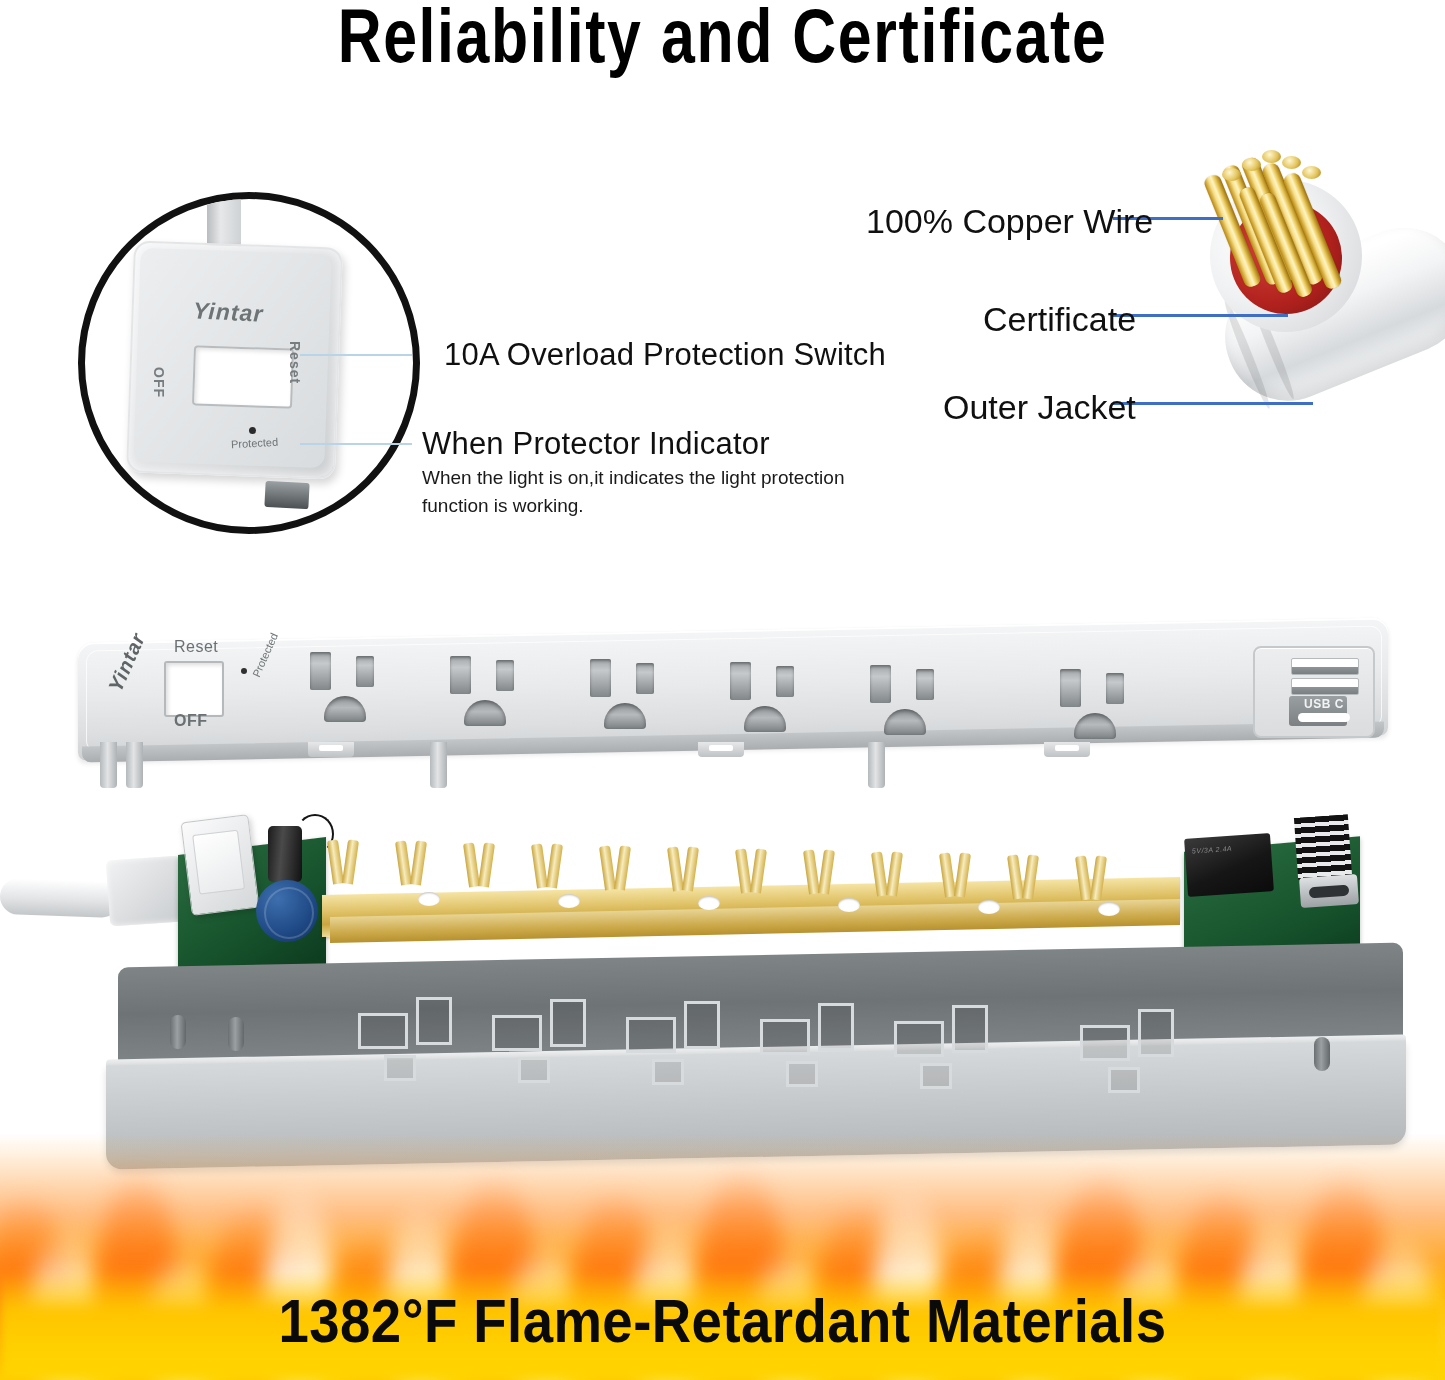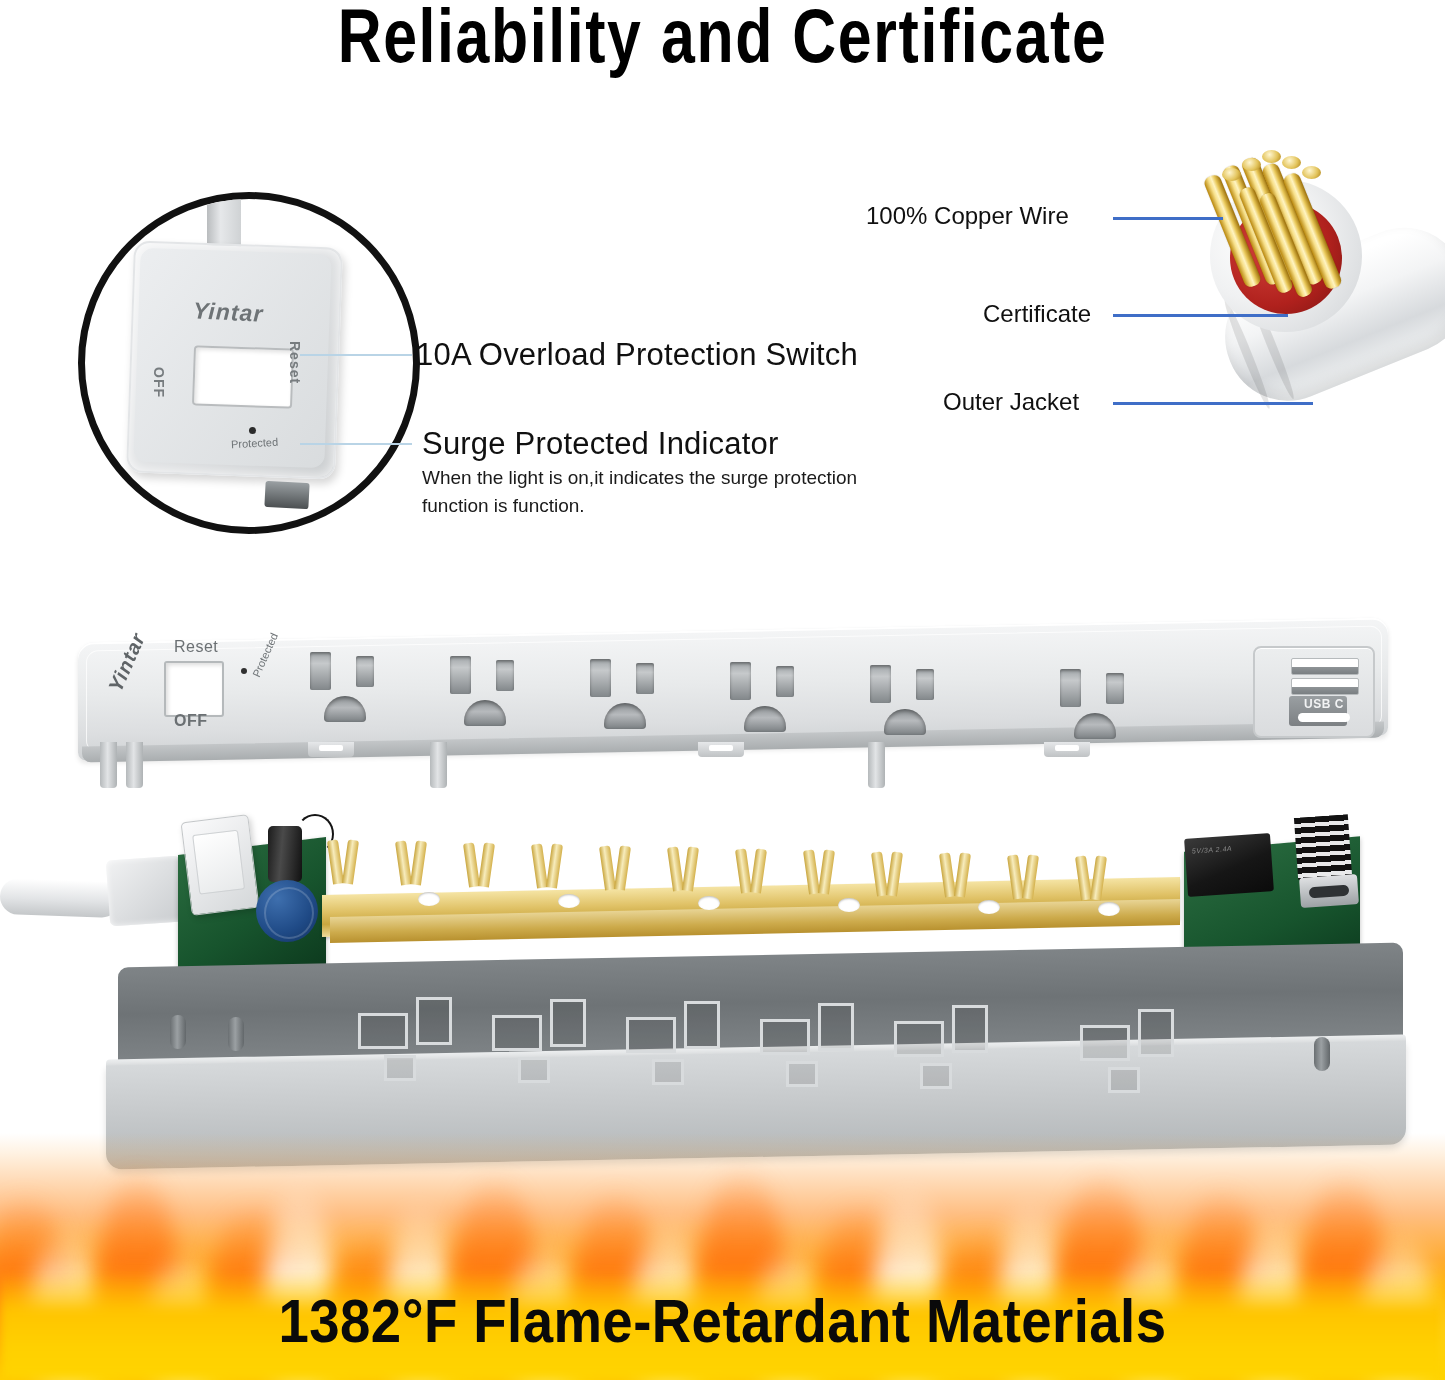--- a/index.html
+++ b/index.html
@@ -99,21 +99,21 @@
     position:absolute;border-radius:7px;
     background:linear-gradient(90deg,#b8860b,#f7e08a 32%,#fff4c2 50%,#e8c758 70%,#9b6f0a);
     box-shadow:0 0 1px rgba(90,60,0,.5);
   }
   .strand-tip{
     position:absolute;border-radius:50%;
     background:radial-gradient(circle at 40% 35%,#fff6cf,#e3c45c 55%,#a87b11);
   }
 
   .leader-r{height:3px;background:#3f6ec7;}
-  .lbl-r{font-size:24px;color:#101010;white-space:nowrap;}
+  .lbl-r{font-size:34px;color:#101010;white-space:nowrap;}
 
   
   #strip{left:78px;top:630px;width:1330px;height:165px;}
   .strip-top{
     left:0;top:0;width:1310px;height:118px;
     background:linear-gradient(180deg,#f4f5f6 0%,#e8eaeb 45%,#dcdee0 78%,#cfd2d4 100%);
     border-radius:16px 16px 8px 8px;
     box-shadow:inset 0 2px 0 #fff, 0 3px 5px rgba(0,0,0,.10);
     transform:skewY(-1.1deg);
   }
@@ -367,25 +367,25 @@
   <div class="abs mag-brand">Yintar</div>
   <div class="abs mag-switch"></div>
   <div class="abs mag-reset">Reset</div>
   <div class="abs mag-off">OFF</div>
   <div class="abs mag-led"></div>
   <div class="abs mag-prot">Protected</div>
   <div class="abs mag-foot"></div>
 </div>
 
 <div class="abs leader-l" style="left:300px;top:354px;width:112px;"></div>
-<div class="abs lbl-big" style="left:416px;top:337px;text-align:center;">10A Overload Protection Switch</div>
+<div class="abs lbl-big" style="left:444px;top:337px;text-align:center;">10A Overload Protection Switch</div>
 
 <div class="abs leader-l" style="left:300px;top:443px;width:112px;"></div>
-<div class="abs lbl-big" style="left:422px;top:426px;">Surge Protected Indicator</div>
-<div class="abs lbl-sub" style="left:422px;top:464px;width:450px;">When the light is on,it indicates the surge protection function is function.</div>
+<div class="abs lbl-big" style="left:422px;top:426px;">When Protector Indicator</div>
+<div class="abs lbl-sub" style="left:422px;top:464px;width:450px;">When the light is on,it indicates the light protection function is working.</div>
 
 <div class="abs" id="wire">
   <div class="abs jacket">
     <div class="jacket-ring" style="left:14px;"></div>
     <div class="jacket-ring" style="left:40px;"></div>
   </div>
   <div class="abs coreface"></div>
   <div class="abs redcore"></div>
 
   <div class="strand" style="left:66px;top:22px;width:17px;height:118px;transform:rotate(-22deg);"></div>

